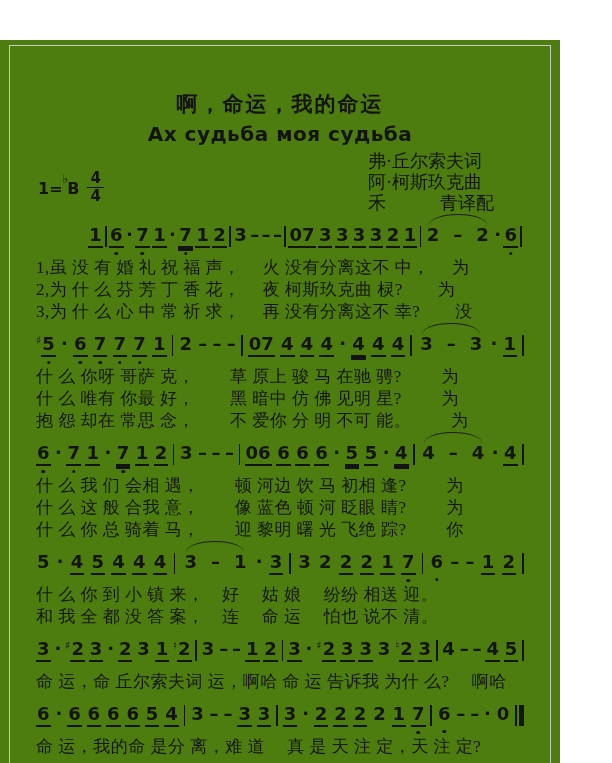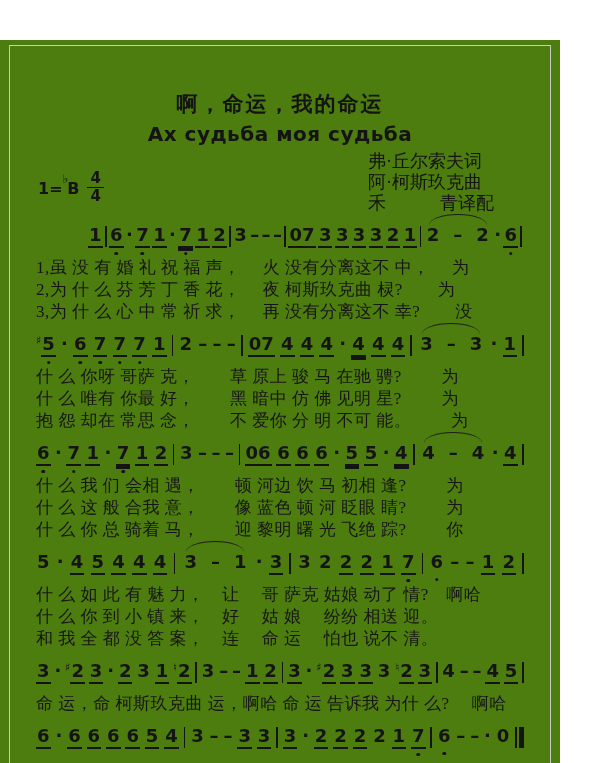--- a/index.html
+++ b/index.html
@@ -387,21 +387,20 @@
           <span class="dash">–</span>
           <span class="dash">–</span>
           <span class="note">
             <span class="dig u1">1</span>
           </span>
           <span class="note">
             <span class="dig u1">2</span>
           </span>
           <span class="bar"></span>
         </div>
-        <div class="lyric-row">什 么 如 此 有 魅 力，　让　 哥 萨克 姑娘 动了 情?　啊哈</div>
         <div class="lyric-row">什 么 你 到 小 镇 来，　好　 姑 娘　 纷纷 相送 迎。</div>
         <div class="lyric-row">和 我 全 都 没 答 案，　连　 命 运　 怕也 说不 清。</div>
       </div>
       <div class="system">
         <div class="notes-row">
           <span class="note">
             <span class="dig u1">3</span>
           </span>
           <span class="rdot">·</span>
           <span class="note">
@@ -469,21 +468,21 @@
           <span class="dash">–</span>
           <span class="dash">–</span>
           <span class="note">
             <span class="dig u1">4</span>
           </span>
           <span class="note">
             <span class="dig u1">5</span>
           </span>
           <span class="bar"></span>
         </div>
-        <div class="lyric-row">命 运，命 柯斯玖克曲 运，啊哈 命 运 告诉我 为什 么?　 啊哈</div>
+        <div class="lyric-row">命 运，命 丘尔索夫词 运，啊哈 命 运 告诉我 为什 么?　 啊哈</div>
       </div>
       <div class="system">
         <div class="notes-row">
           <span class="note">
             <span class="dig u1">6</span>
           </span>
           <span class="rdot">·</span>
           <span class="note">
             <span class="dig u1">6</span>
           </span>
@@ -545,15 +544,16 @@
           <span class="dash">–</span>
           <span class="rdot">·</span>
           <span class="note">
             <span class="dig">0</span>
           </span>
           <span class="finalbar">
             <i class="thin"></i>
             <i class="thick"></i>
           </span>
         </div>
+        <div class="lyric-row">命 运，我的命 是分 离，难 道　 真 是 天 注 定，天 注 定?</div>
       </div>
     </div>
 </div>
 
 </body></html>

